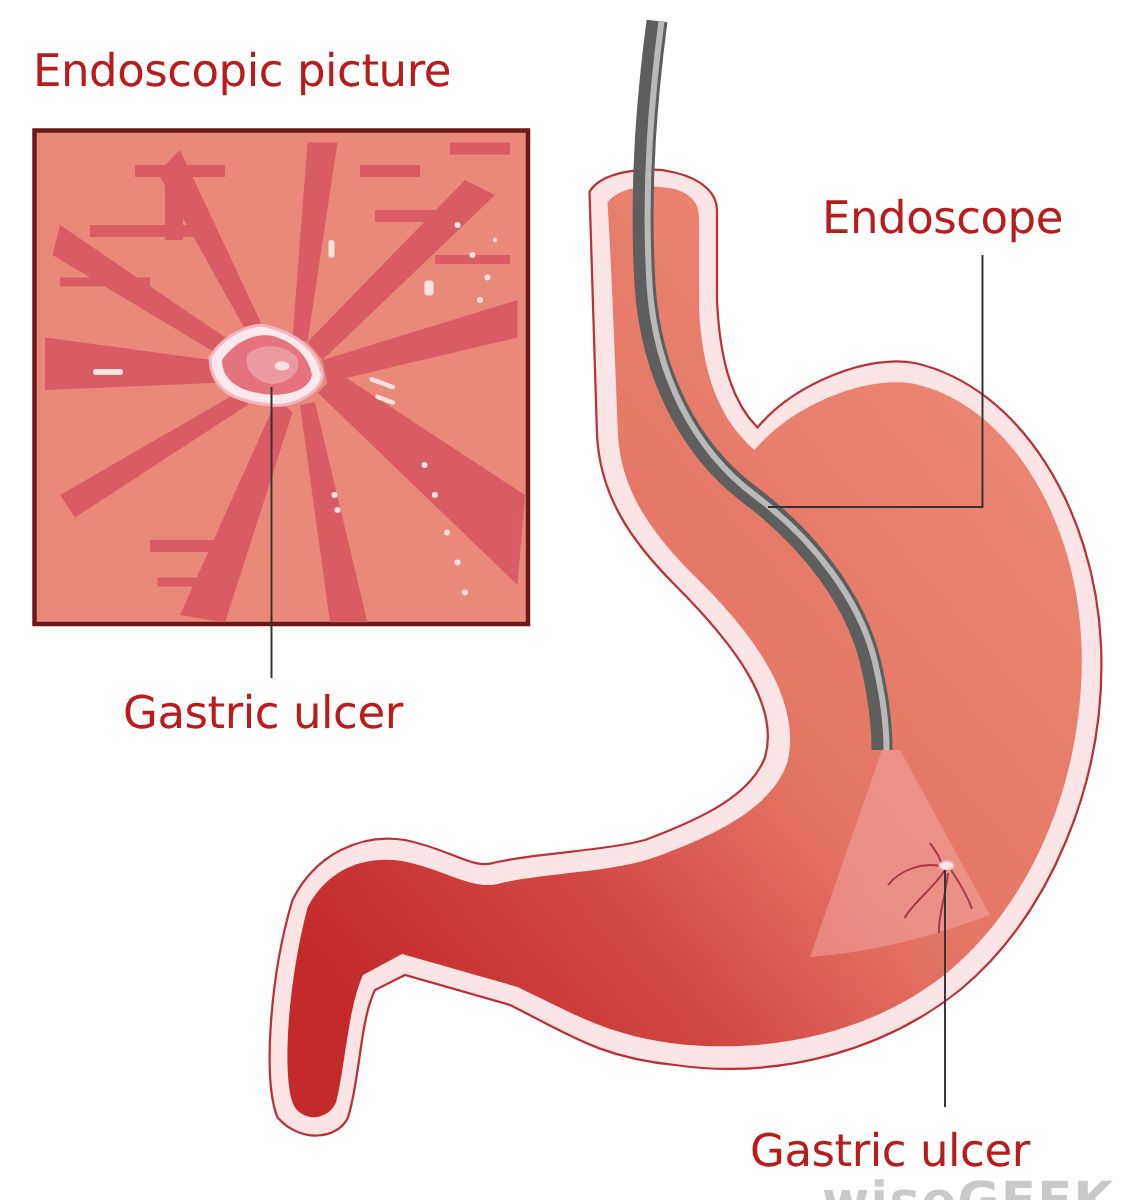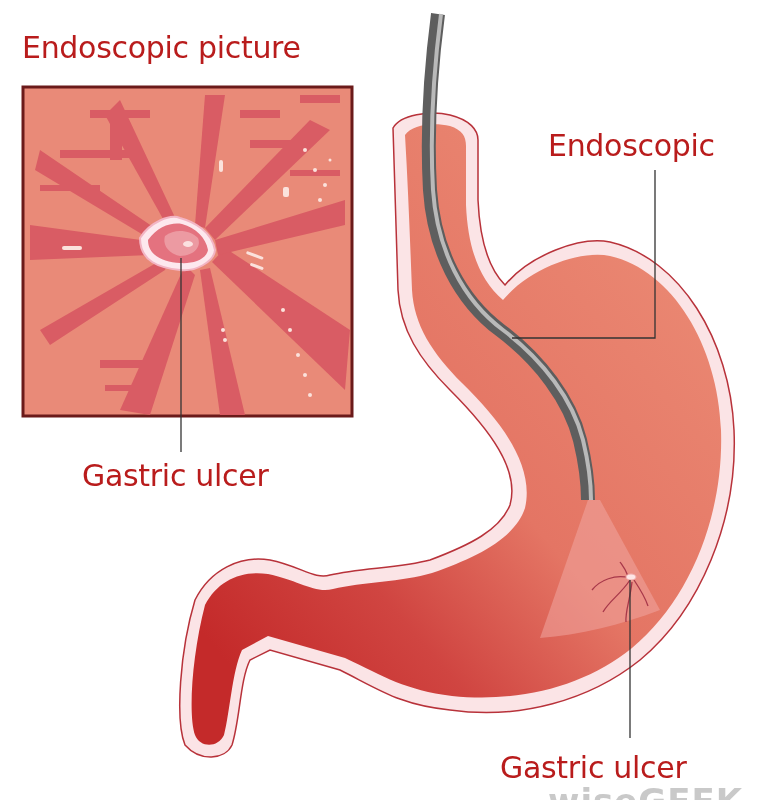--- a/index.html
+++ b/index.html
@@ -10,21 +10,21 @@
     #lbl-endoscope { left: 548px; top: 128px; font-size: 30px; }
     #lbl-ulcer-right { left: 500px; top: 750px; font-size: 30px; z-index: 3; }
     #watermark { left: 548px; top: 753px; font-size: 34px; font-weight: bold; color: #c9c9c9; letter-spacing: 1px; z-index: 2; margin-top: 28px; }
     svg { position: absolute; left: 0; top: 0; }
   </style>
 </head>
 <body>
 
 <div class="label" id="title">Endoscopic picture</div>
 <div class="label" id="lbl-ulcer-left">Gastric ulcer</div>
-<div class="label" id="lbl-endoscope">Endoscopic</div>
+<div class="label" id="lbl-endoscope">Endoscope</div>
 <div class="label" id="watermark">wiseGEEK</div>
 <div class="label" id="lbl-ulcer-right">Gastric ulcer</div>
 
 <svg width="757" height="800" viewBox="0 0 757 800">
   <defs>
     <linearGradient id="stomachGrad" x1="0.9" y1="0.1" x2="0.1" y2="0.9">
       <stop offset="0" stop-color="#eb8a74"></stop>
       <stop offset="0.5" stop-color="#e47564"></stop>
       <stop offset="0.75" stop-color="#d04541"></stop>
       <stop offset="1" stop-color="#c42a2a"></stop>

